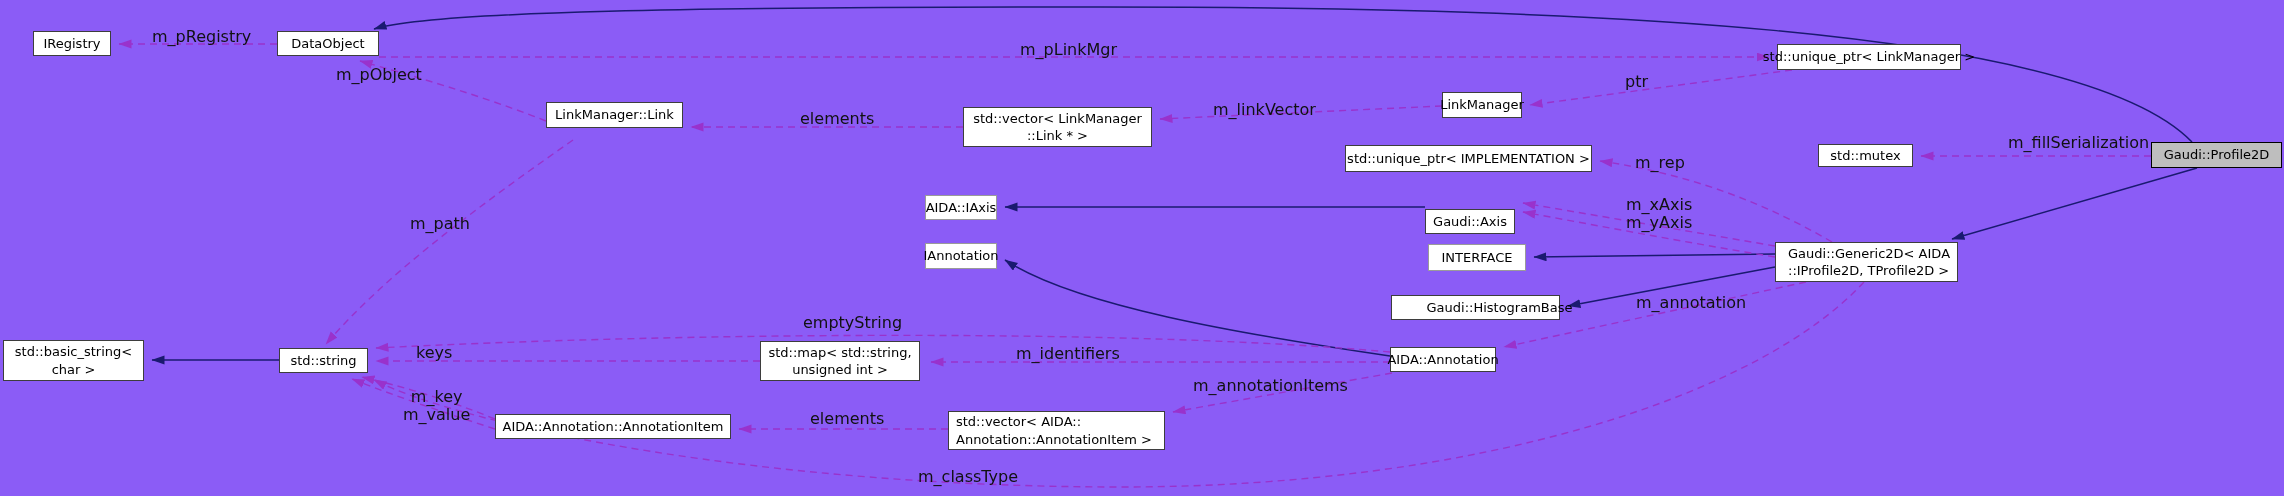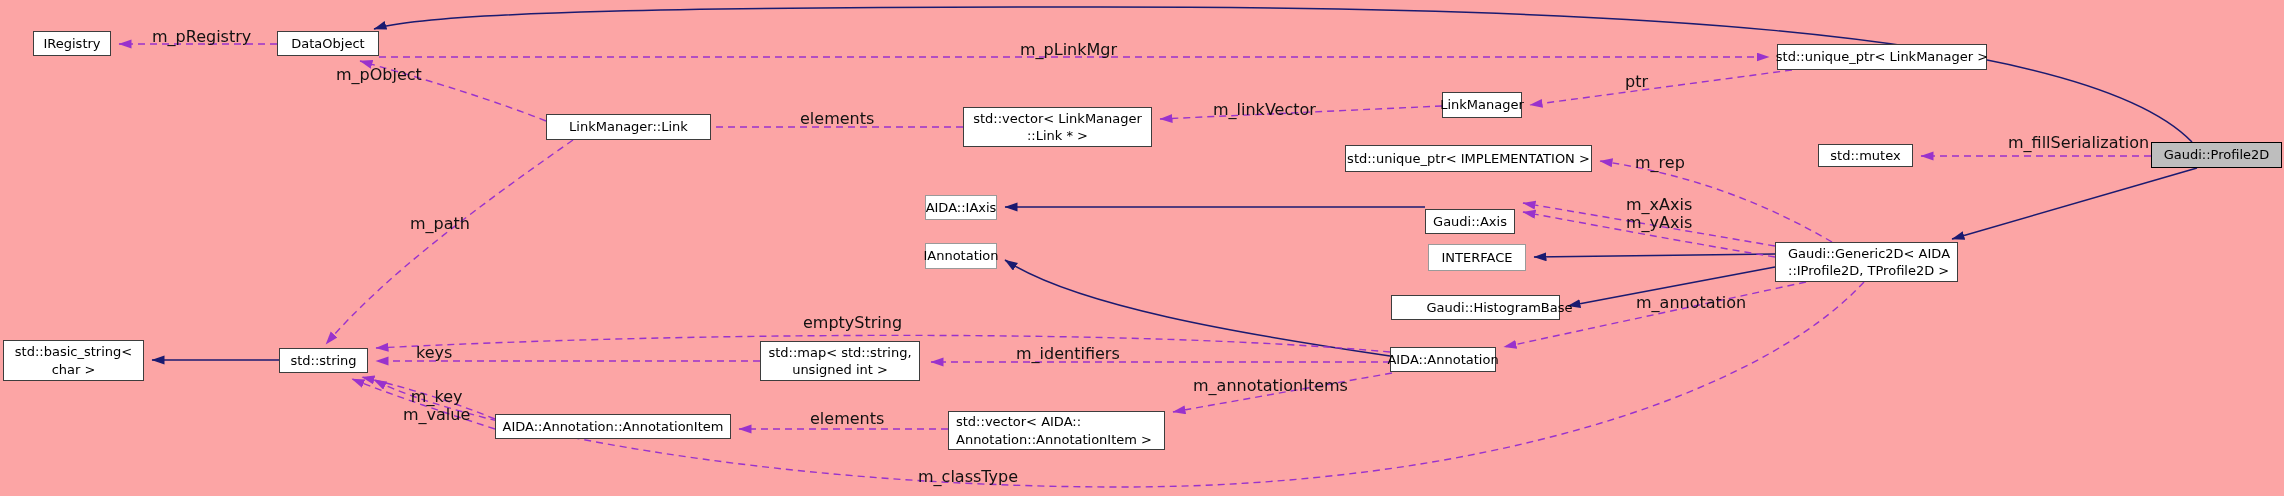--- a/index.html
+++ b/index.html
@@ -1,17 +1,17 @@
 <!DOCTYPE html>
 <html><head>
 <meta charset="utf-8">
 <style>
   html,body{margin:0;padding:0;background:#ffffff;}
   #canvas{
-    position:relative;width:2284px;height:496px;background:#fca5a5;
+    position:relative;width:2284px;height:496px;background:#8b5cf6;
     font-family:"DejaVu Sans","Liberation Sans",sans-serif;overflow:hidden;
   }
   #edges{position:absolute;left:0;top:0;width:2284px;height:496px;z-index:1;}
   .box{
     position:absolute;z-index:2;background:#ffffff;border:1.3px solid #3d3d3d;
     display:flex;flex-direction:column;justify-content:center;align-items:center;
     font-size:13px;color:#000;line-height:1.32;white-space:nowrap;box-sizing:border-box;
   }
   .box.ext{border-color:#9a9a9a;}
   .box.hl{background:#bebebe;border-color:#000;}
@@ -66,31 +66,31 @@
     <path d="M 495,419 C 448,400 408,388 362,377" fill="none" stroke="#9932cc" stroke-width="1.4" stroke-dasharray="7,5" marker-end="url(#ar-purple)"></path>
     <path d="M 495,429 C 446,413 400,398 352,379" fill="none" stroke="#9932cc" stroke-width="1.4" stroke-dasharray="7,5" marker-end="url(#ar-purple)"></path>
   </svg>
 
   <div class="box" style="left:33px;top:31px;width:78px;height:25px;">
       <span>IRegistry</span>
     </div>
   <div class="box" style="left:277px;top:31px;width:102px;height:25px;">
       <span>DataObject</span>
     </div>
-  <div class="box" style="left:546px;top:114px;width:165px;height:26px;">
+  <div class="box" style="left:546px;top:102px;width:137px;height:26px;">
       <span>LinkManager::Link</span>
     </div>
   <div class="box" style="left:963px;top:107px;width:189px;height:40px;">
       <span>std::vector&lt; LinkManager</span>
       <span>::Link * &gt;</span>
     </div>
   <div class="box" style="left:1442px;top:92px;width:80px;height:26px;">
       <span>LinkManager</span>
     </div>
-  <div class="box" style="left:1777px;top:44px;width:210px;height:26px;">
+  <div class="box" style="left:1777px;top:44px;width:184px;height:26px;">
       <span>std::unique_ptr&lt; LinkManager &gt;</span>
     </div>
   <div class="box" style="left:1345px;top:145px;width:247px;height:27px;">
       <span>std::unique_ptr&lt; IMPLEMENTATION &gt;</span>
     </div>
   <div class="box" style="left:1818px;top:144px;width:95px;height:23px;">
       <span>std::mutex</span>
     </div>
   <div class="box hl" style="left:2151px;top:142px;width:131px;height:26px;">
       <span>Gaudi::Profile2D</span>

